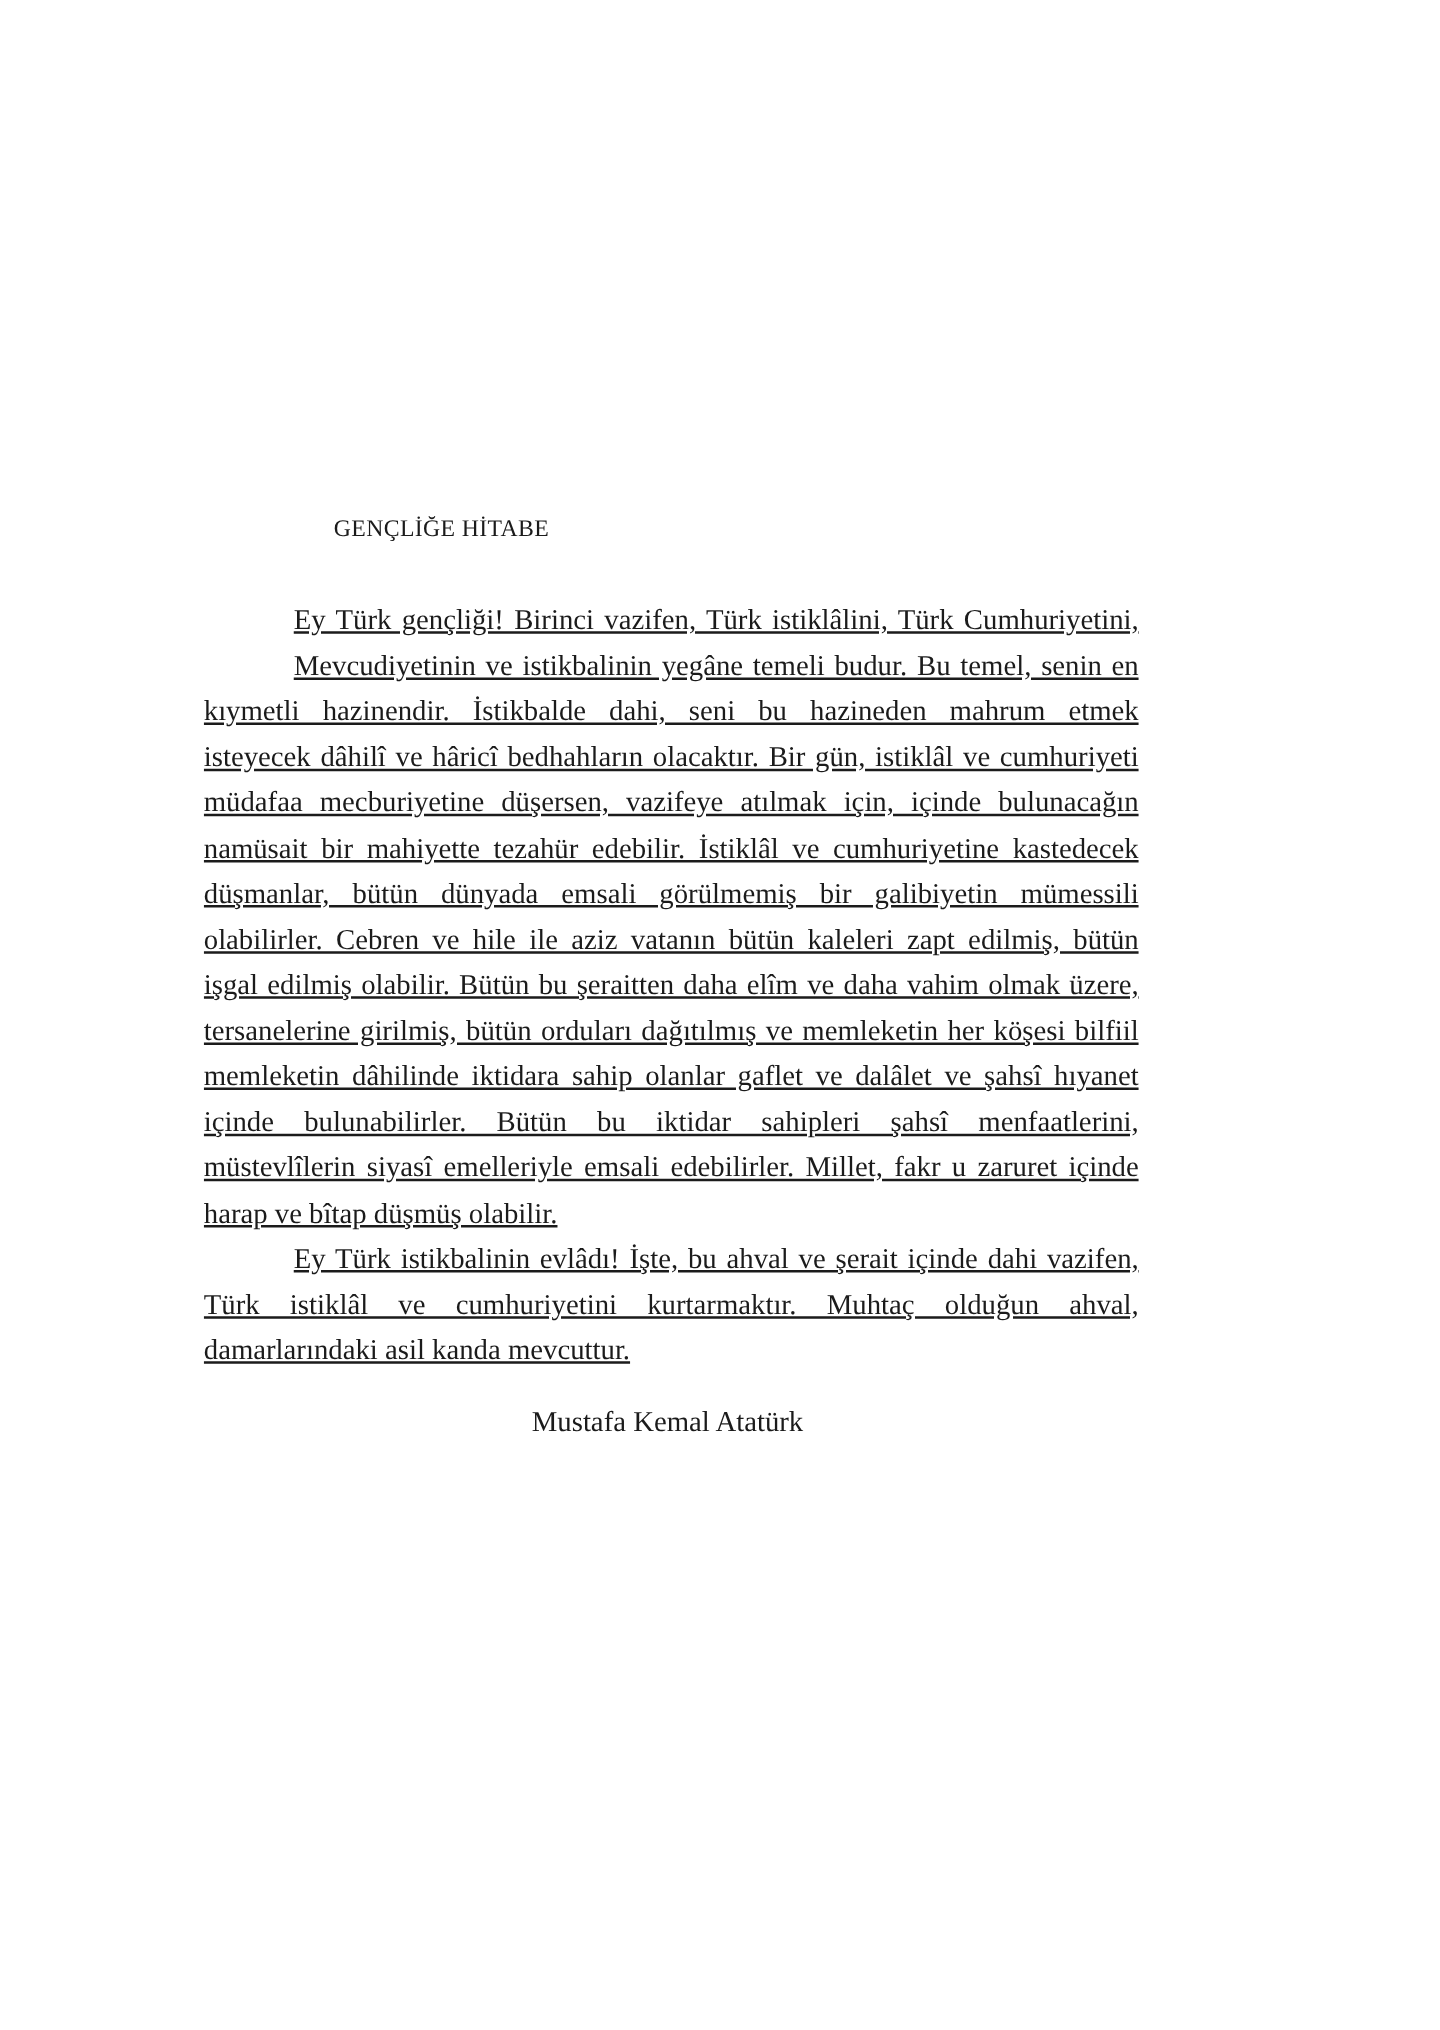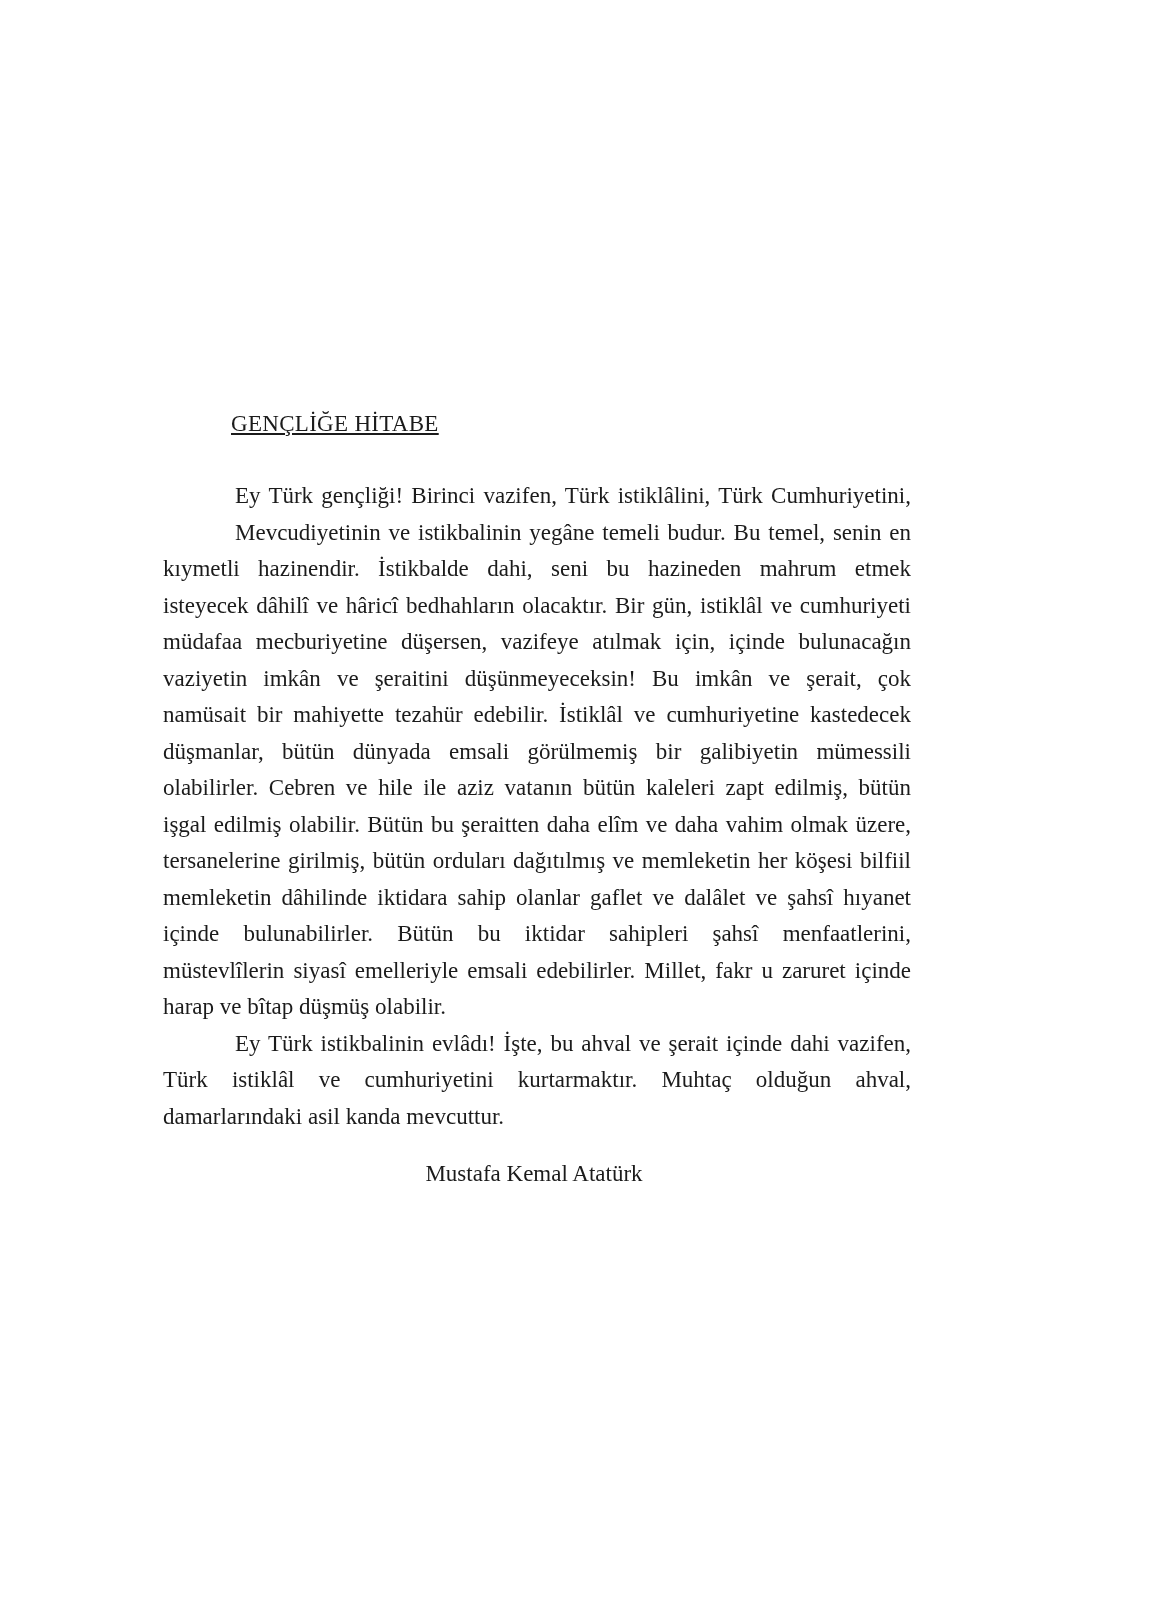--- a/index.html
+++ b/index.html
@@ -16,37 +16,37 @@
     font-family: "Liberation Serif", "DejaVu Serif", serif;
     color: #1b1b1b;
   }
   .content {
     position: absolute;
     left: 163px;
     top: 405px;
     width: 748px;
   }
   .title {
-    font-size: 23px;
+    font-size: 19px;
     font-weight: normal;
     line-height: 37px;
-    margin: 0 0 36px 68px;
+    margin: 0 0 36px 104px;
     letter-spacing: 0.3px;
-    text-decoration: underline;
   }
   .paragraph {
     margin: 0;
   }
   .line {
     font-size: 23px;
     line-height: 36.5px;
     height: 36.5px;
     overflow: hidden;
     text-align: justify;
     text-align-last: justify;
+    text-decoration: underline;
     -moz-text-align-last: justify;
   }
   .line.first {
     text-indent: 72px;
   }
   .line.last {
     text-align-last: left;
     -moz-text-align-last: left;
   }
   .signature {
@@ -65,21 +65,20 @@
     <h1 class="title">GENÇLİĞE HİTABE</h1>
     <div id="paragraphs">
         <div class="paragraph">
           <div class="line first">Ey Türk gençliği! Birinci vazifen, Türk istiklâlini, Türk Cumhuriyetini,</div>
         </div>
         <div class="paragraph">
           <div class="line first">Mevcudiyetinin ve istikbalinin yegâne temeli budur. Bu temel, senin en</div>
           <div class="line">kıymetli hazinendir. İstikbalde dahi, seni bu hazineden mahrum etmek</div>
           <div class="line">isteyecek dâhilî ve hâricî bedhahların olacaktır. Bir gün, istiklâl ve cumhuriyeti</div>
           <div class="line">müdafaa mecburiyetine düşersen, vazifeye atılmak için, içinde bulunacağın</div>
-          <div class="line">vaziyetin imkân ve şeraitini düşünmeyeceksin! Bu imkân ve şerait, çok</div>
           <div class="line">namüsait bir mahiyette tezahür edebilir. İstiklâl ve cumhuriyetine kastedecek</div>
           <div class="line">düşmanlar, bütün dünyada emsali görülmemiş bir galibiyetin mümessili</div>
           <div class="line">olabilirler. Cebren ve hile ile aziz vatanın bütün kaleleri zapt edilmiş, bütün</div>
           <div class="line">işgal edilmiş olabilir. Bütün bu şeraitten daha elîm ve daha vahim olmak üzere,</div>
           <div class="line">tersanelerine girilmiş, bütün orduları dağıtılmış ve memleketin her köşesi bilfiil</div>
           <div class="line">memleketin dâhilinde iktidara sahip olanlar gaflet ve dalâlet ve şahsî hıyanet</div>
           <div class="line">içinde bulunabilirler. Bütün bu iktidar sahipleri şahsî menfaatlerini,</div>
           <div class="line">müstevlîlerin siyasî emelleriyle emsali edebilirler. Millet, fakr u zaruret içinde</div>
           <div class="line last">harap ve bîtap düşmüş olabilir.</div>
         </div>

